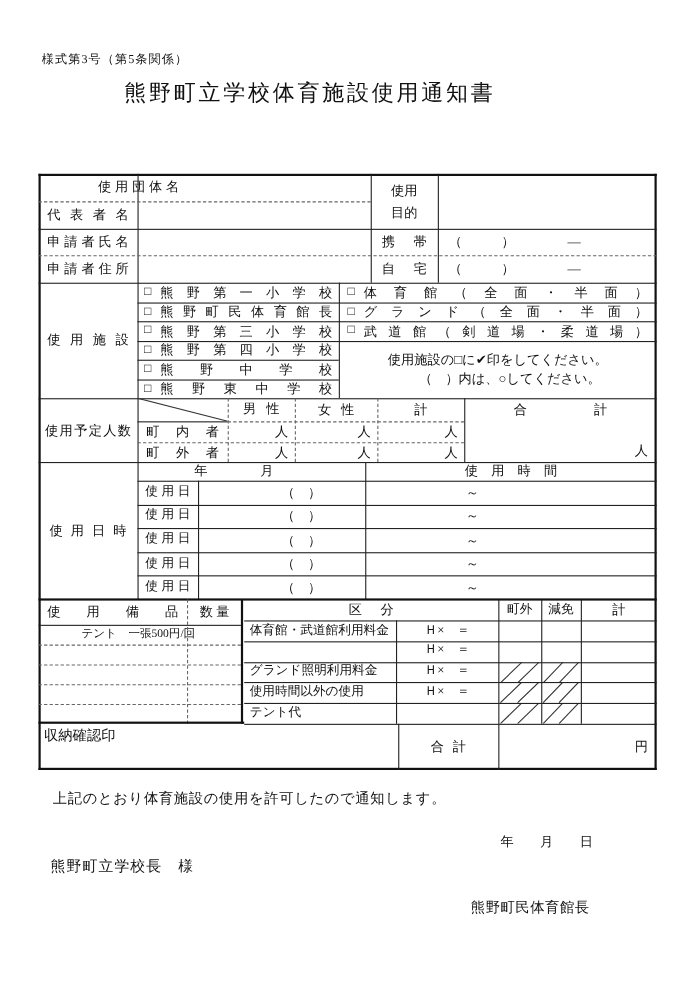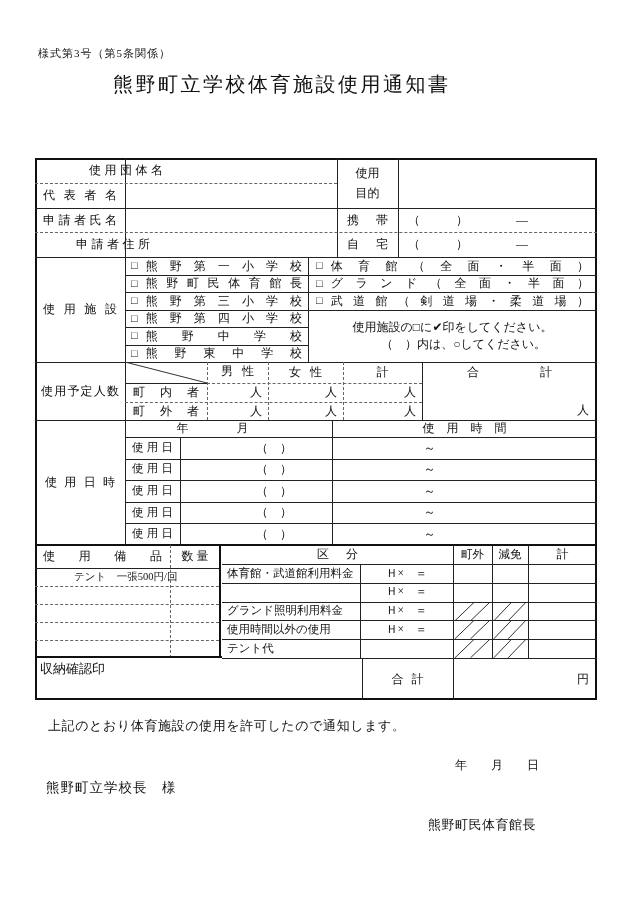--- a/index.html
+++ b/index.html
@@ -41,21 +41,21 @@
 
     <div class="cell" style="left:0;top:0;width:90px;height:25px;padding:0 8px;margin-left:46px;">
         <span class="j">使用団体名</span>
       </div>
     <div class="cell" style="left:0;top:25px;width:90px;height:25px;padding:0 8px;">
         <span class="j">代表者名</span>
       </div>
     <div class="cell" style="left:0;top:50px;width:90px;height:24px;padding:0 8px;justify-content:center;">
         <span class="j">申請者氏名</span>
       </div>
-    <div class="cell" style="left:0;top:74px;width:90px;height:25px;padding:0 8px;margin-left:33px;">
+    <div class="cell" style="left:0;top:74px;width:90px;height:25px;padding:0 8px;">
         <span class="j">申請者住所</span>
       </div>
 
     <div class="cell col center" style="left:302px;top:0;width:61px;height:50px;line-height:1.7;">
       <span>使用</span>
         <span>目的</span>
     </div>
     <div class="cell" style="left:302px;top:50px;width:61px;height:24px;padding:0 10px;">
         <span class="j">携帯</span>
       </div>

